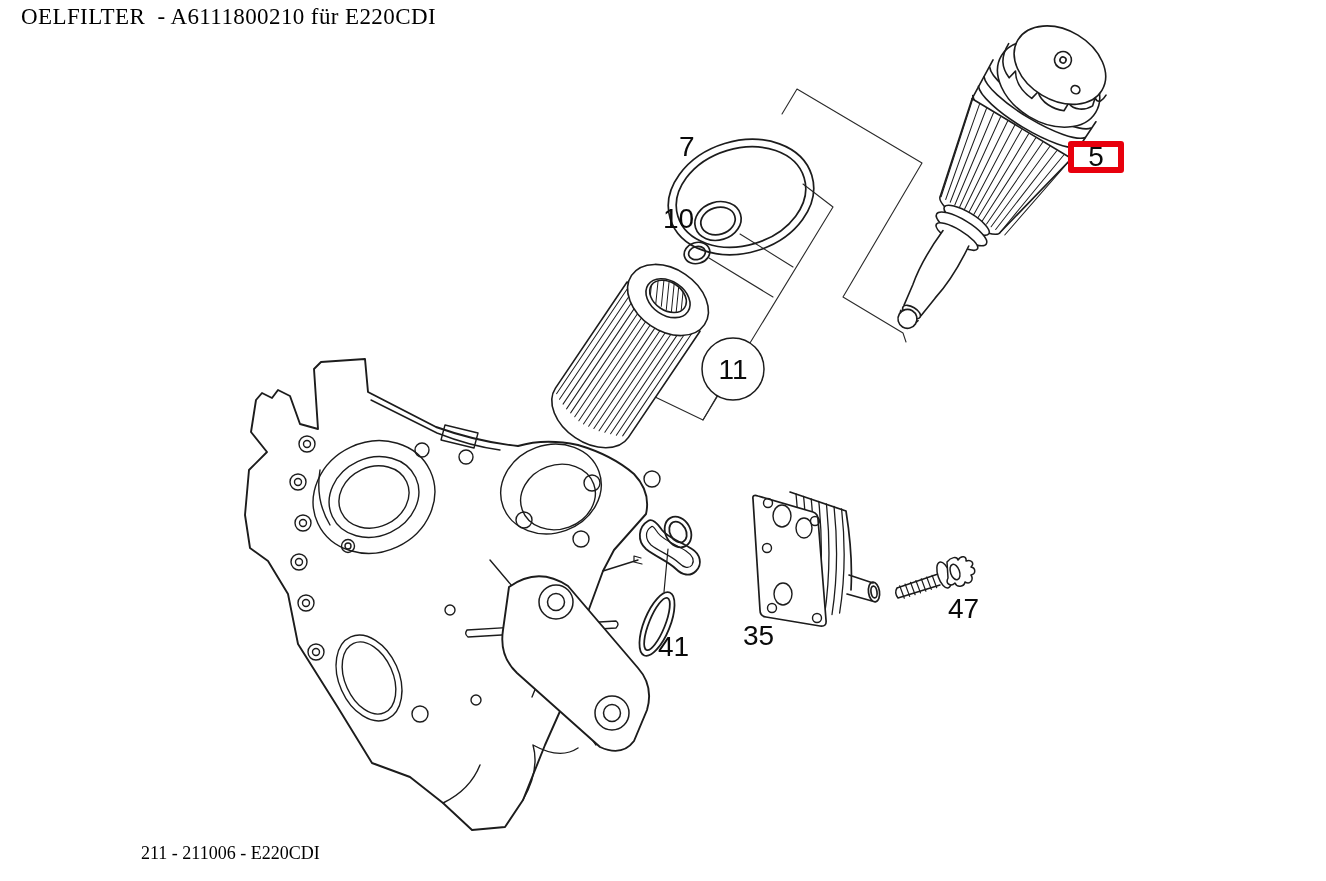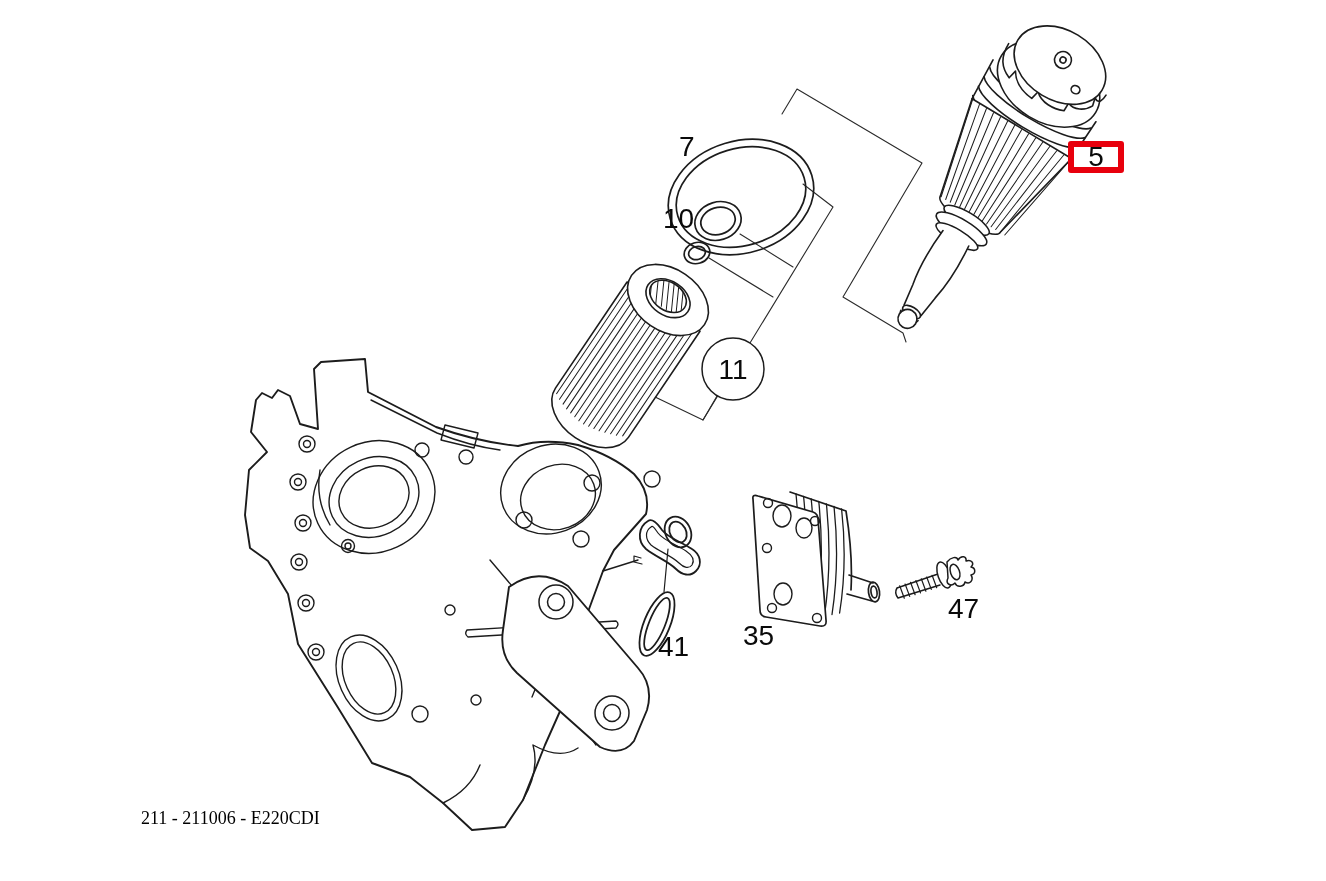--- a/index.html
+++ b/index.html
@@ -1,30 +1,31 @@
 <!DOCTYPE html>
 <html><head>
 <meta charset="utf-8">
 <style>
   html,body{margin:0;padding:0;background:#fff;}
   .stage{position:relative;width:1326px;height:881px;background:#fff;overflow:hidden;
          font-family:"Liberation Sans",sans-serif;}
   .title{position:absolute;left:21px;top:4px;font-family:"Liberation Serif","DejaVu Serif",serif;
          font-size:23px;color:#000;white-space:pre;letter-spacing:.4px;}
-  .footer{position:absolute;left:141px;top:808px;font-family:"Liberation Serif","DejaVu Serif",serif;
+  .footer{position:absolute;left:141px;top:843px;font-family:"Liberation Serif","DejaVu Serif",serif;
           font-size:18px;color:#000;white-space:pre;}
   svg{position:absolute;left:0;top:0;}
   svg *{vector-effect:none;}
   .lbl{font-family:"Liberation Sans","DejaVu Sans",sans-serif;font-size:28px;fill:#0a0a0a;}
 </style>
 </head>
 <body>
 
 <div class="stage">
 
+  <div class="title">OELFILTER  - A6111800210 für E220CDI</div>
 
   <svg width="1326" height="881" viewBox="0 0 1326 881" fill="none" stroke="#1c1c1c" stroke-width="1.5" stroke-linecap="round" stroke-linejoin="round">
 
     <defs>
       <clipPath id="filterHole">
           <ellipse cx="666" cy="297" rx="20" ry="14"></ellipse>
         </clipPath>
     </defs>
 
     <g stroke="#2a2a2a" stroke-width="1.1">

